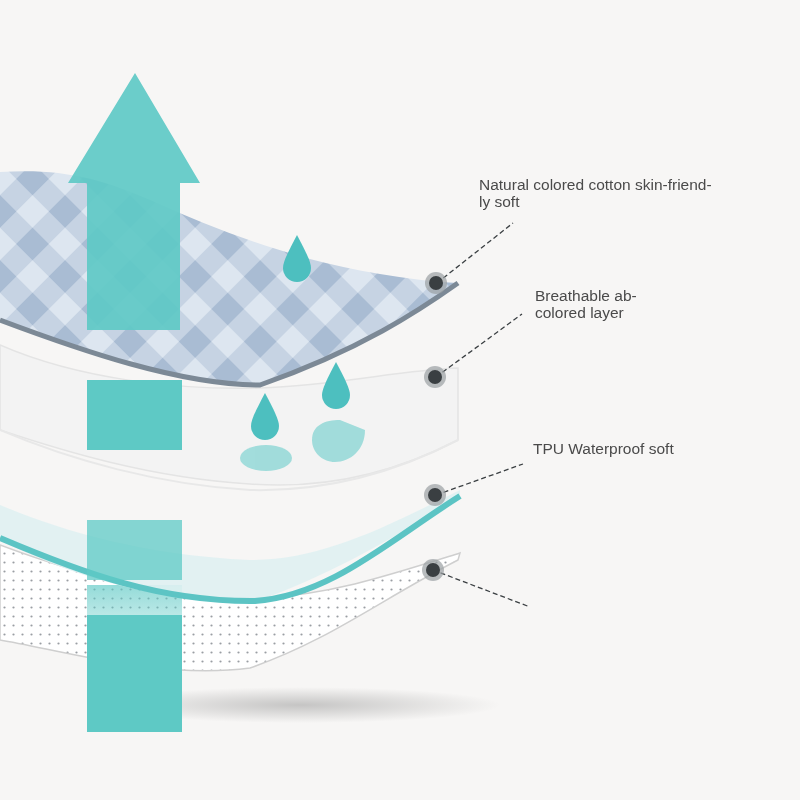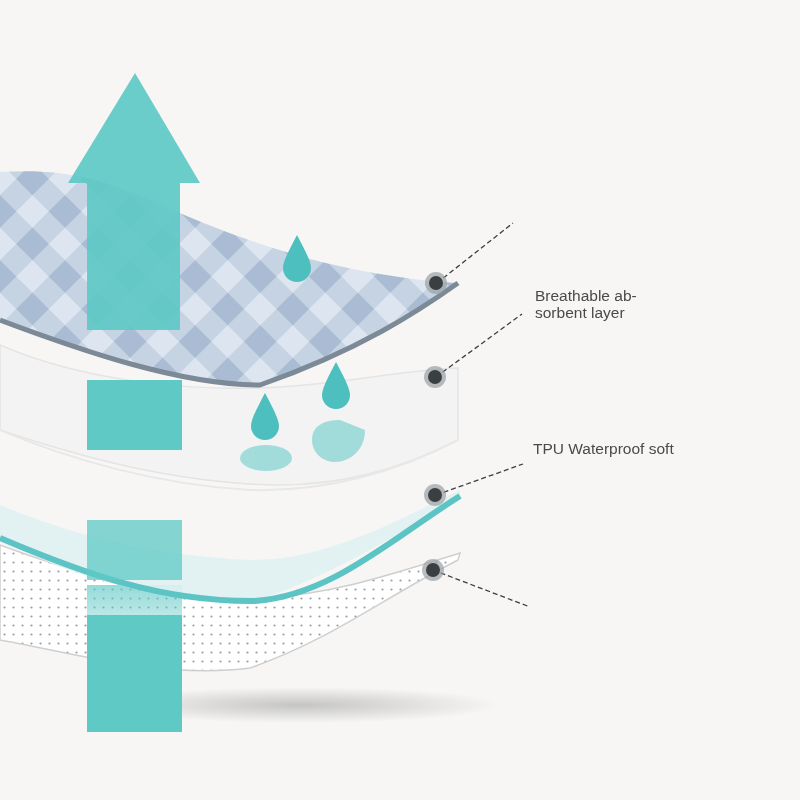--- a/index.html
+++ b/index.html
@@ -92,16 +92,18 @@
   <g>
     <circle cx="435" cy="495" r="11" fill="#9aa0a3" opacity="0.7"></circle>
         <circle cx="435" cy="495" r="7" fill="#3a3f42"></circle>
   </g>
   <g>
     <circle cx="433" cy="570" r="11" fill="#9aa0a3" opacity="0.7"></circle>
         <circle cx="433" cy="570" r="7" fill="#3a3f42"></circle>
   </g>
 </svg>
 
+<div class="label" style="left:479px;top:176px;">Natural colored cotton skin-friend-
+ly soft</div>
 <div class="label" style="left:535px;top:287px;">Breathable ab-
-sorbent layer</div>
+colored layer</div>
 <div class="label" style="left:533px;top:440px;">TPU Waterproof soft</div>
 </div>
 
 </body></html>

